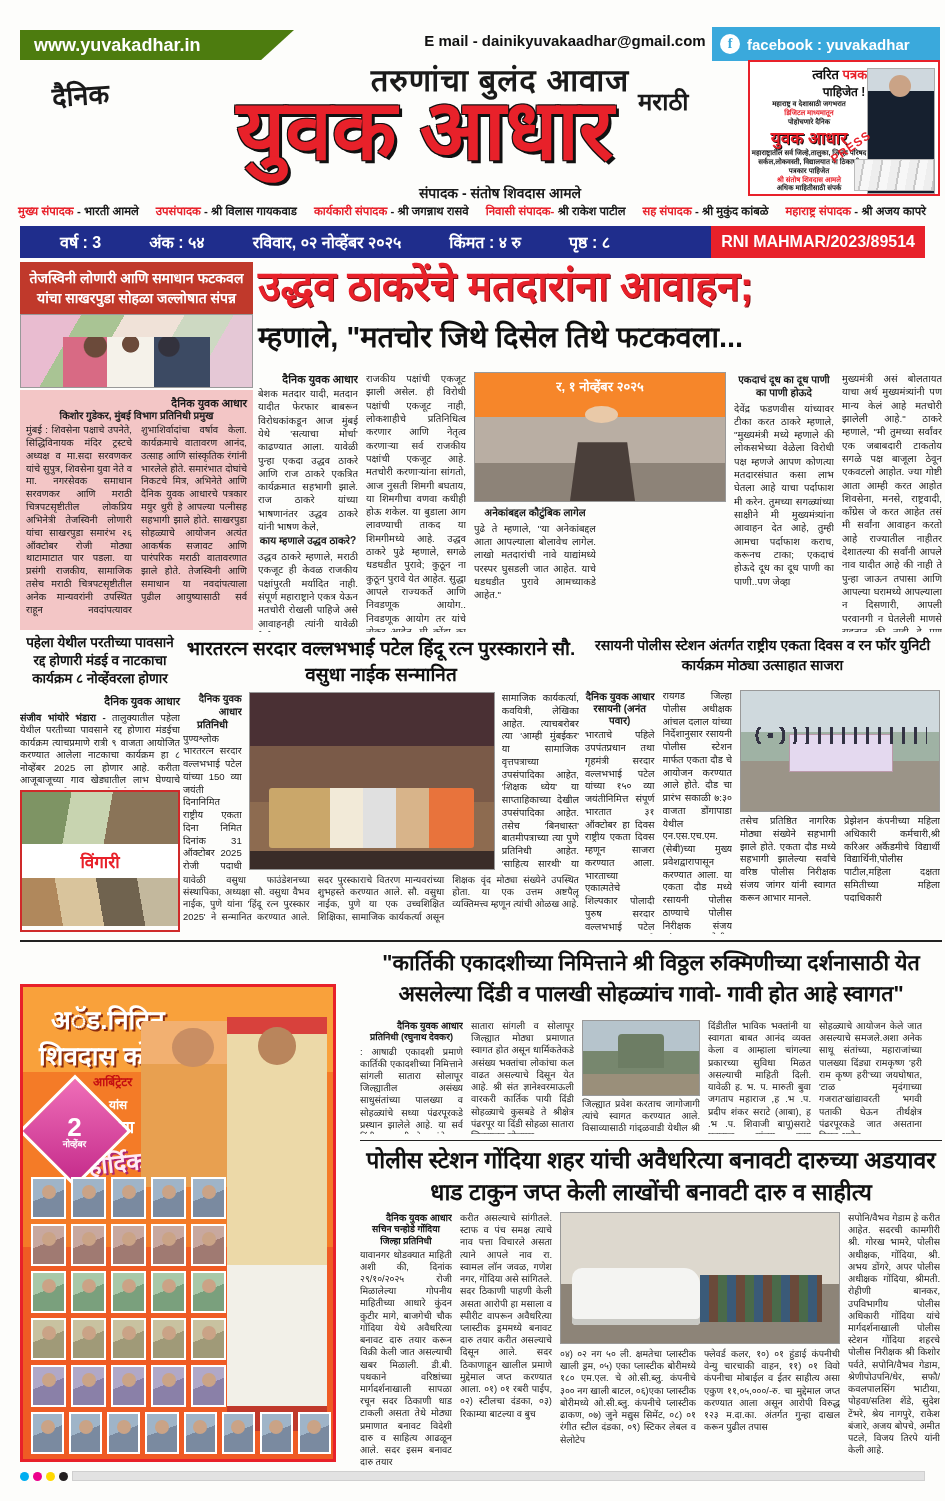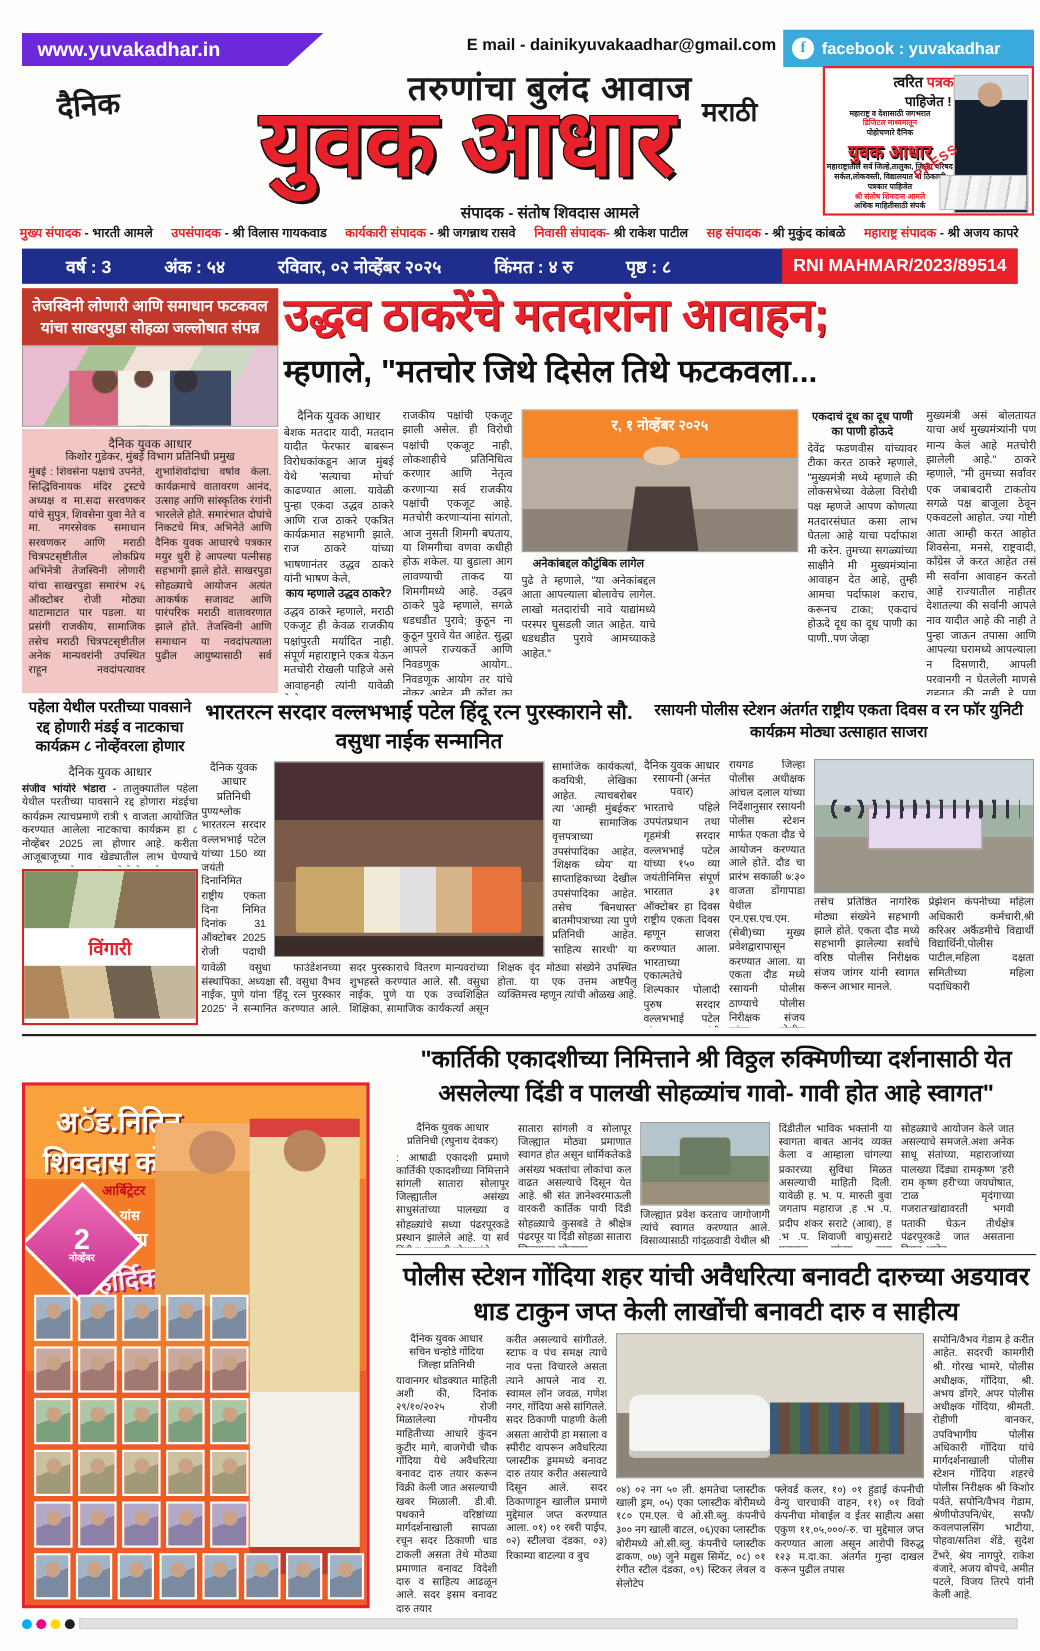--- a/index.html
+++ b/index.html
@@ -1,20 +1,20 @@
 <!DOCTYPE html>
 <html><head>
 <meta charset="utf-8">
 <style>
   html,body{margin:0;padding:0;}
   body{width:945px;height:1501px;position:relative;background:#fdfdfb;
        font-family:"Liberation Sans","DejaVu Sans",sans-serif;color:#1a1a1a;overflow:hidden;}
   .abs{position:absolute;}
   
-  .ribbon{left:20px;top:30px;width:260px;height:30px;background:#6d28d9;color:#fff;
+  .ribbon{left:20px;top:30px;width:260px;height:30px;background:#4d7c0f;color:#fff;
           font-size:18px;font-weight:bold;line-height:30px;padding-left:14px;
           clip-path:polygon(0 0,100% 0,88% 100%,0 100%);}
   .email{left:400px;top:32px;width:330px;text-align:center;font-size:15px;font-weight:bold;color:#111;}
   .fbbox{left:712px;top:27px;width:228px;height:34px;background:#3aa9dc;color:#fff;
          font-size:15px;font-weight:bold;display:flex;align-items:center;gap:7px;padding-left:8px;box-sizing:border-box;}
   .fbicon{width:20px;height:20px;border-radius:50%;background:#fff;color:#3aa9dc;font-weight:bold;
           font-size:14px;display:flex;align-items:center;justify-content:center;font-family:"Liberation Serif",serif;}
   .daily{left:52px;top:76px;font-size:27px;font-weight:bold;transform:rotate(-4deg);}
   .tagline{left:290px;top:58px;width:420px;text-align:center;font-size:31px;font-weight:bold;letter-spacing:1px;}
   .lang{left:638px;top:84px;font-size:24px;font-weight:bold;}
@@ -49,22 +49,22 @@
               font-size:14px;font-weight:bold;line-height:1.45;display:flex;align-items:center;justify-content:center;padding:0 4px;box-sizing:border-box;}
   .ph{position:relative;overflow:hidden;border:1px solid #999;box-sizing:border-box;}
   .ph-engage{left:20px;top:314px;width:233px;height:74px;
      background:linear-gradient(120deg,#e9bcd0 0 22%,#a9c494 22% 38%,#f0e2d8 38% 60%,#cdd9c2 60% 78%,#e5c8d6 78%);}
   .ph-engage::after{content:"";position:absolute;left:18%;bottom:0;width:64%;height:70%;
      background:radial-gradient(circle at 22% 18%,#6b4a3a 0 9%,transparent 10%),radial-gradient(circle at 46% 14%,#6b4a3a 0 9%,transparent 10%),
      radial-gradient(circle at 72% 18%,#33323d 0 9%,transparent 10%),
      linear-gradient(90deg,#d86a84 0 30%,#f5f2ea 30% 62%,#3c4a63 62%);}
   .leadart{left:20px;top:390px;width:233px;height:240px;background:#f3c6c6;box-sizing:border-box;padding:5px 6px;}
   .leadart .body2{column-count:2;column-gap:9px;font-size:9.6px;line-height:1.34;text-align:justify;height:196px;overflow:hidden;}
-  .bl1{text-align:center;font-weight:normal;font-size:11px;}
-  .bl2{text-align:center;font-weight:normal;font-size:10px;line-height:1.2;margin-bottom:2px;}
+  .bl1{text-align:right;font-weight:bold;font-size:11px;}
+  .bl2{text-align:center;font-weight:bold;font-size:10px;line-height:1.2;margin-bottom:2px;}
   
   .mainhead{left:258px;top:256px;width:684px;font-size:41px;font-weight:bold;color:#e8212a;white-space:nowrap;
             text-shadow:1px 1px 0 #7e0e12;}
   .mainsub{left:258px;top:316px;width:684px;font-size:29px;font-weight:bold;color:#111;white-space:nowrap;}
   .mainbody{left:258px;top:372px;width:684px;height:260px;display:flex;gap:8px;}
   .mcol{width:100px;flex:0 0 auto;font-size:9.8px;line-height:1.36;text-align:justify;overflow:hidden;height:260px;}
   .mmid{width:252px;flex:0 0 auto;height:260px;overflow:hidden;}
   .ph-rally{width:252px;height:130px;background:linear-gradient(180deg,#f6862a 0 34%,#b9aea3 34% 70%,#8d8378 70%);}
   .ph-rally .bannertxt{position:absolute;top:4px;left:0;width:100%;text-align:center;color:#fff;font-weight:bold;font-size:13px;}
   .ph-rally::before{content:"";position:absolute;left:44%;top:26%;width:13%;height:13%;border-radius:50%;background:#e9c9a8;}

